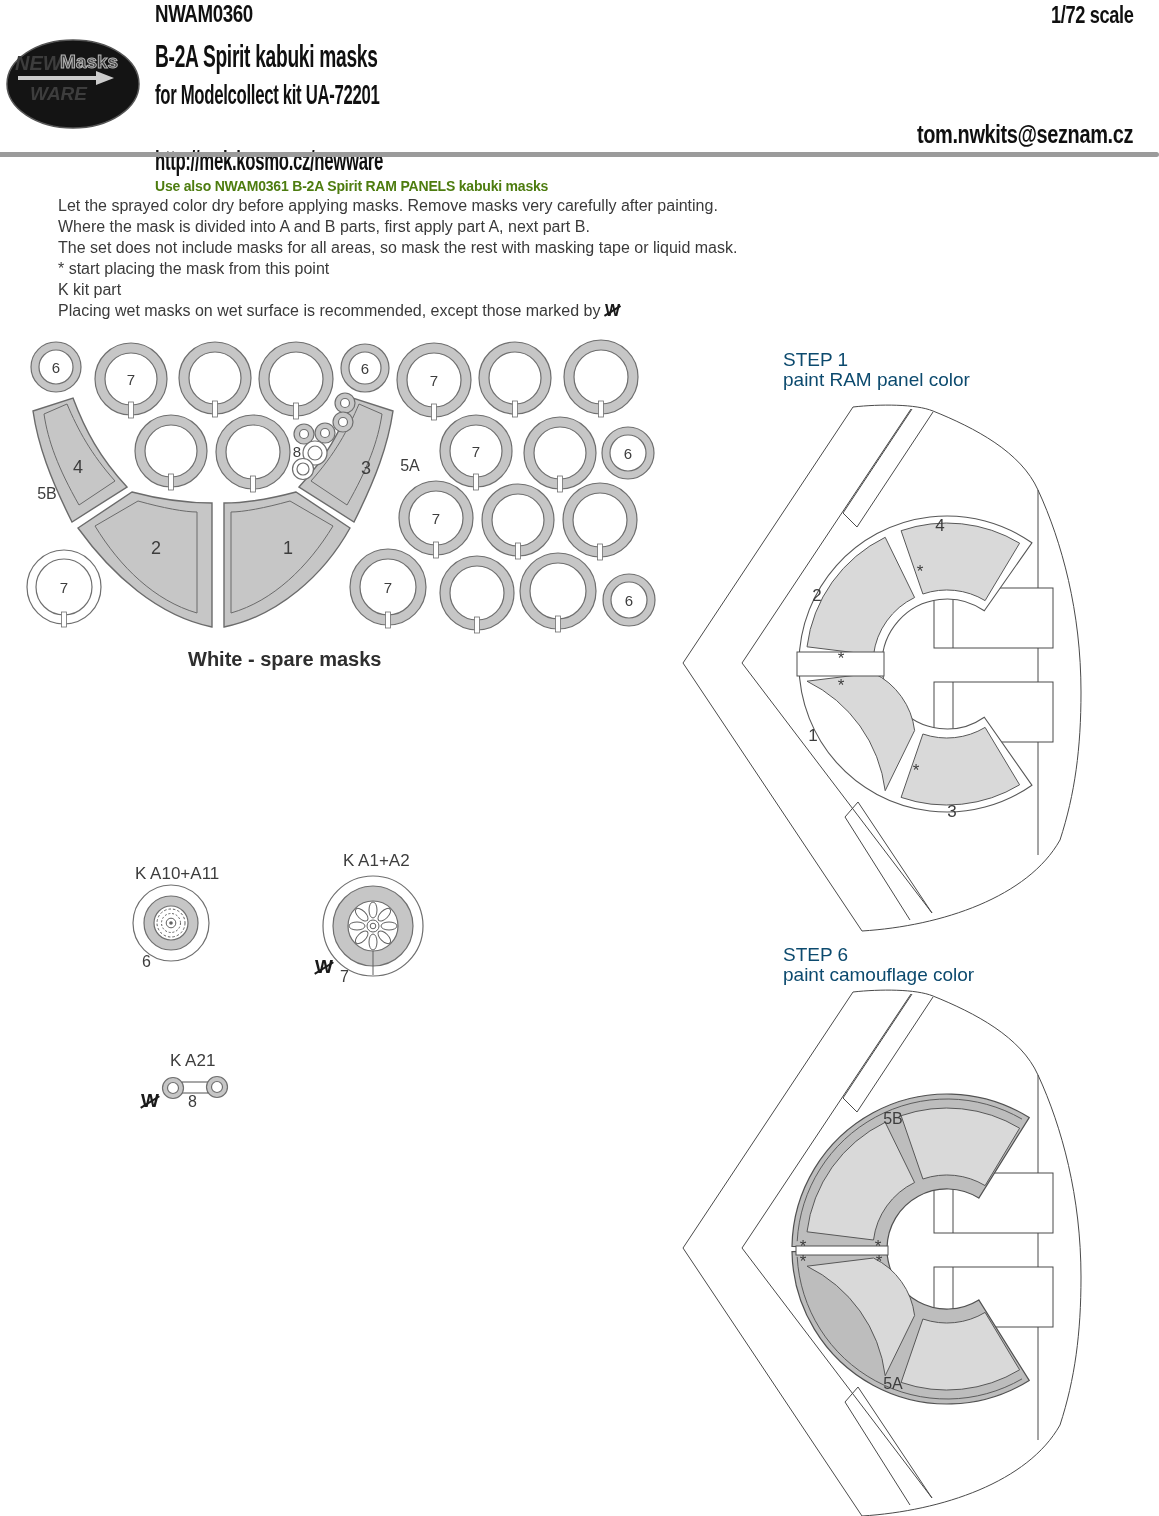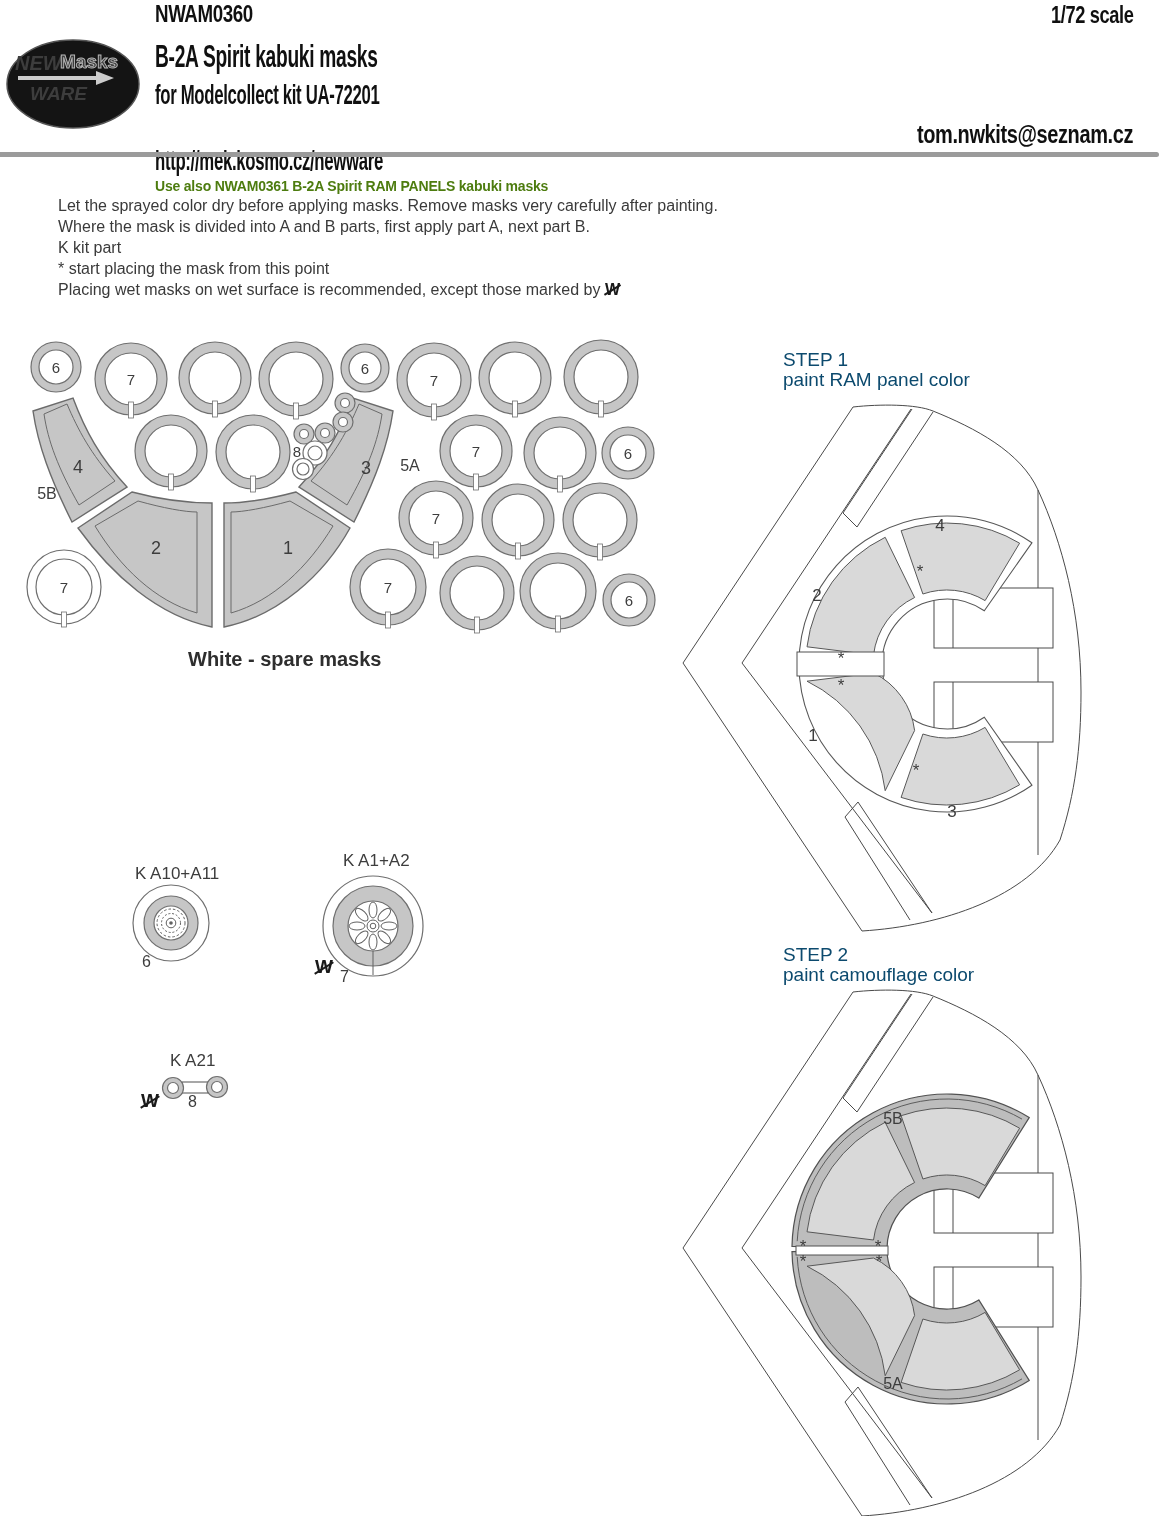--- a/index.html
+++ b/index.html
@@ -71,22 +71,23 @@
   <div class="abs right" style="top:1px;"><span class="cond cond-r hdr-scale">1/72 scale</span></div>
   <div class="abs right" style="top:120px;text-decoration:underline;"><span class="cond cond-r hdr-email">tom.nwkits@seznam.cz</span></div>
 
   <div id="divider-bar"></div>
 
   <div class="abs" id="notice">Use also NWAM0361 B-2A Spirit RAM PANELS kabuki masks</div>
 
   <div class="abs" id="important">
     <div>Let the sprayed color dry before applying masks. Remove masks very carefully after painting.</div>
     <div>Where the mask is divided into A and B parts, first apply part A, next part B.</div>
+    <div>The set does not include masks for all areas, so mask the rest with masking tape or liquid mask.</div>
+    <div>*  start placing the mask from this point</div>
     <div>K kit part</div>
-    <div>*  start placing the mask from this point</div>
     <div><span>Placing wet masks on wet surface is recommended, except those marked by </span><span class="wmark">W</span></div>
   </div>
 
   <svg id="diagram" width="1159" height="1516" viewBox="0 0 1159 1516">
     <defs>
       <g id="wing">
         <path class="wline wfill" d="M853,407 C880,404 916,404 933,411 C975,428 1021,452 1038,490 C1062,542 1081,612 1081,692 C1081,748 1075,794 1060,840 C1028,897 942,926 862,931 L683,663 Z"></path>
         <path class="wline" d="M911,409 L742,663 L932,913"></path>
         <path class="wline" d="M912,409 L843,513 L857,527 L933,412"></path>
         <path class="wline" d="M910,920 L845,817 L858,802 L932,913"></path>
@@ -352,21 +353,21 @@
     </g>
   </svg>
 
   <div class="abs caption" style="left:188px; top:648px;">White - spare masks</div>
 
   <div class="abs steplbl" style="left:783px; top:350px;">
     <div>STEP 1</div>
     <div>paint RAM panel color</div>
   </div>
   <div class="abs steplbl" style="left:783px; top:945px;">
-    <div>STEP 2</div>
+    <div>STEP 6</div>
     <div>paint camouflage color</div>
   </div>
 
   <div class="abs klbl" style="left:135px; top:864px;">K A10+A11</div>
   <div class="abs numlbl" style="left:142px; top:953px;">6</div>
 
   <div class="abs klbl" style="left:343px; top:851px;">K A1+A2</div>
   <div class="abs" style="left:315px; top:956px; font-size:19px;"><span class="wmark">W</span></div>
   <div class="abs numlbl" style="left:340px; top:968px;">7</div>
 

